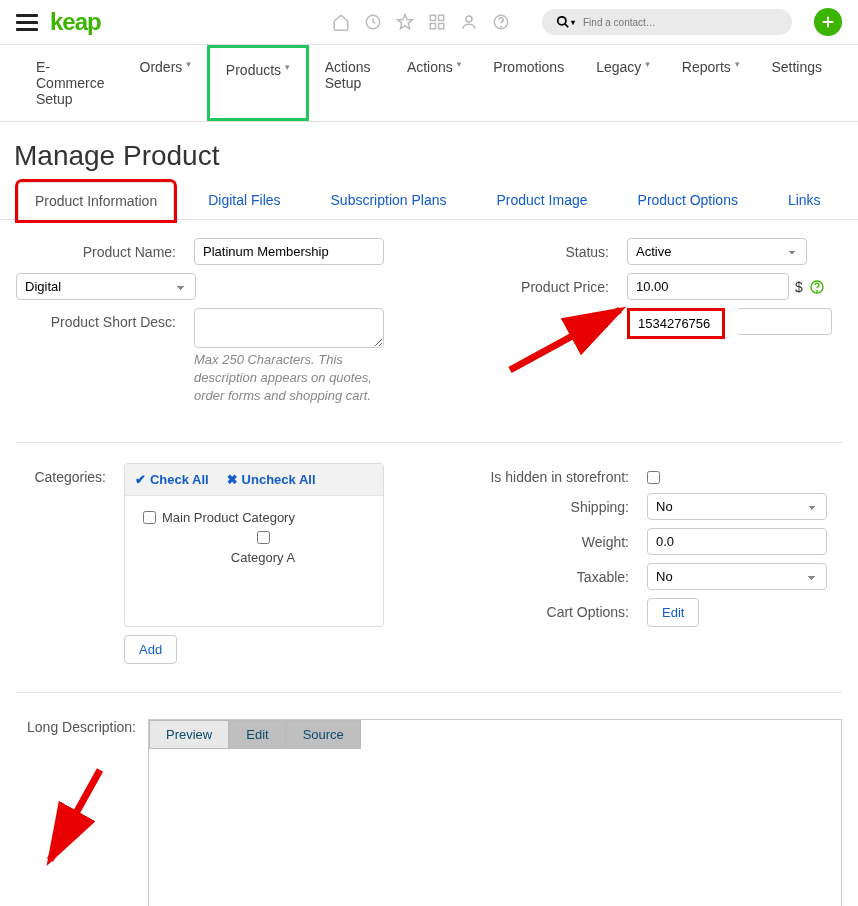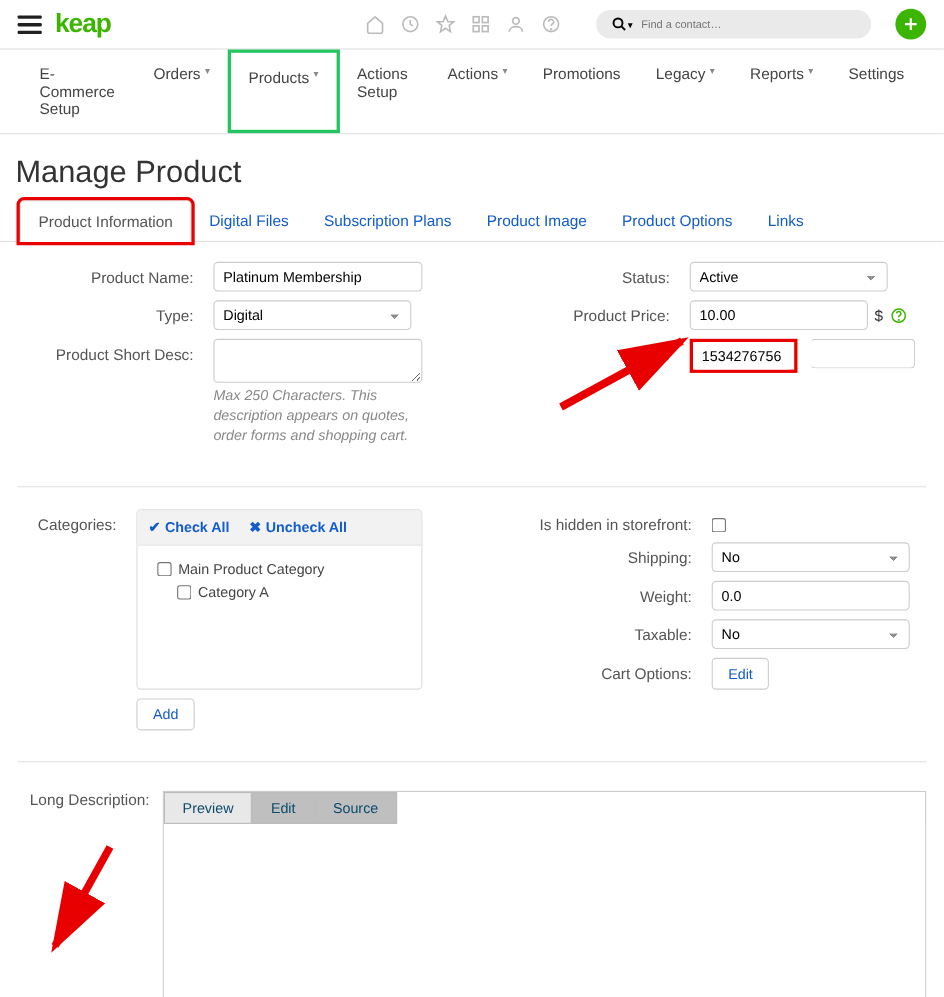--- a/index.html
+++ b/index.html
@@ -21,21 +21,21 @@
 
 .navbar { display: flex; border-top: 1px solid #e0e0e0; border-bottom: 1px solid #e0e0e0; padding: 0 20px; }
 .nav-item { padding: 14px 16px; color: #444; cursor: pointer; font-size: 14px; display: flex; align-items: flex-start; gap: 4px; }
 .nav-item.highlighted { border: 3px solid #22c55e; }
 .chev-down { font-size: 9px; color: #888; }
 
 
 .page-title { font-size: 28px; color: #333; padding: 18px 14px 10px; font-weight: normal; }
 
 
-.tabs { display: flex; border-bottom: 1px solid #e0e0e0; padding-left: 18px; gap: 0; }
+.tabs { display: flex; border-bottom: 1px solid #e0e0e0; padding-left: 18px; gap: 18px; }
 .tab { padding: 10px 16px; color: #125ccc; cursor: pointer; font-size: 14px; }
 .tab.active { border: 1px solid #e0e0e0; border-bottom: 1px solid #fff; margin-bottom: -1px; border-radius: 4px 4px 0 0; color: #555; }
 .tab.active-highlighted { outline: 3px solid #e80000; }
 
 
 .form-grid { display: grid; grid-template-columns: 1fr 1fr; gap: 8px 40px; padding: 18px 16px; }
 .form-row { display: flex; align-items: flex-start; gap: 18px; margin-bottom: 8px; }
 .form-label { width: 160px; text-align: right; color: #555; padding-top: 6px; font-size: 14px; }
 .form-control { border: 1px solid #ccc; border-radius: 4px; padding: 5px 8px; font-size: 13px; width: 190px; background: #fff; }
 .form-textarea { height: 40px; resize: both; }
@@ -49,21 +49,21 @@
 
 .divider { border-top: 1px solid #e0e0e0; margin: 10px 16px; }
 
 
 .cat-section { display: grid; grid-template-columns: 1fr 1fr; gap: 8px 40px; padding: 10px 16px; }
 .cat-box { border: 1px solid #ddd; border-radius: 4px; width: 260px; background: #fff; }
 .cat-toolbar { background: #f2f2f2; padding: 8px 10px; display: flex; gap: 18px; border-bottom: 1px solid #e6e6e6; }
 .cat-tool { color: #125ccc; font-weight: 600; cursor: pointer; font-size: 13px; display: flex; align-items: center; gap: 4px; }
 .cat-body { padding: 14px 18px; height: 130px; }
 .cat-check { display: flex; align-items: center; gap: 6px; color: #444; font-size: 13px; margin-bottom: 6px; }
-.cat-check.indent { margin-left: 18px; }
+.cat-check.indent { margin-left: 18px; flex-direction: column; }
 .small-btn { border: 1px solid #ccc; border-radius: 4px; padding: 6px 14px; background: #fff; color: #125ccc; cursor: pointer; margin-top: 8px; font-size: 13px; }
 
 
 .right-form .form-label { width: 180px; }
 
 
 .long-desc-wrap { display: flex; padding: 16px; gap: 12px; }
 .long-desc-label { width:120px; text-align: right; color:#555; }
 .editor { flex: 1; border: 1px solid #ccc; }
 .editor-tabs { display: flex; }
@@ -181,21 +181,20 @@
   <div class="tab"><span>Links</span></div>
 </div>
 
 <div class="form-grid">
   <div>
     <div class="form-row">
       <div class="form-label">Product Name:</div>
       <input class="form-control" value="Platinum Membership" style="">
     </div>
     <div class="form-row">
-      <div class="form-label">Type:</div>
       <select class="form-control form-select select-wide"><option>Digital</option></select>
     </div>
     <div class="form-row">
       <div class="form-label">Product Short Desc:</div>
       <div>
         <textarea class="form-control form-textarea" style=""></textarea>
         <div class="help-hint">Max 250 Characters. This description appears on quotes, order forms and shopping cart.</div>
       </div>
     </div>
   </div>

